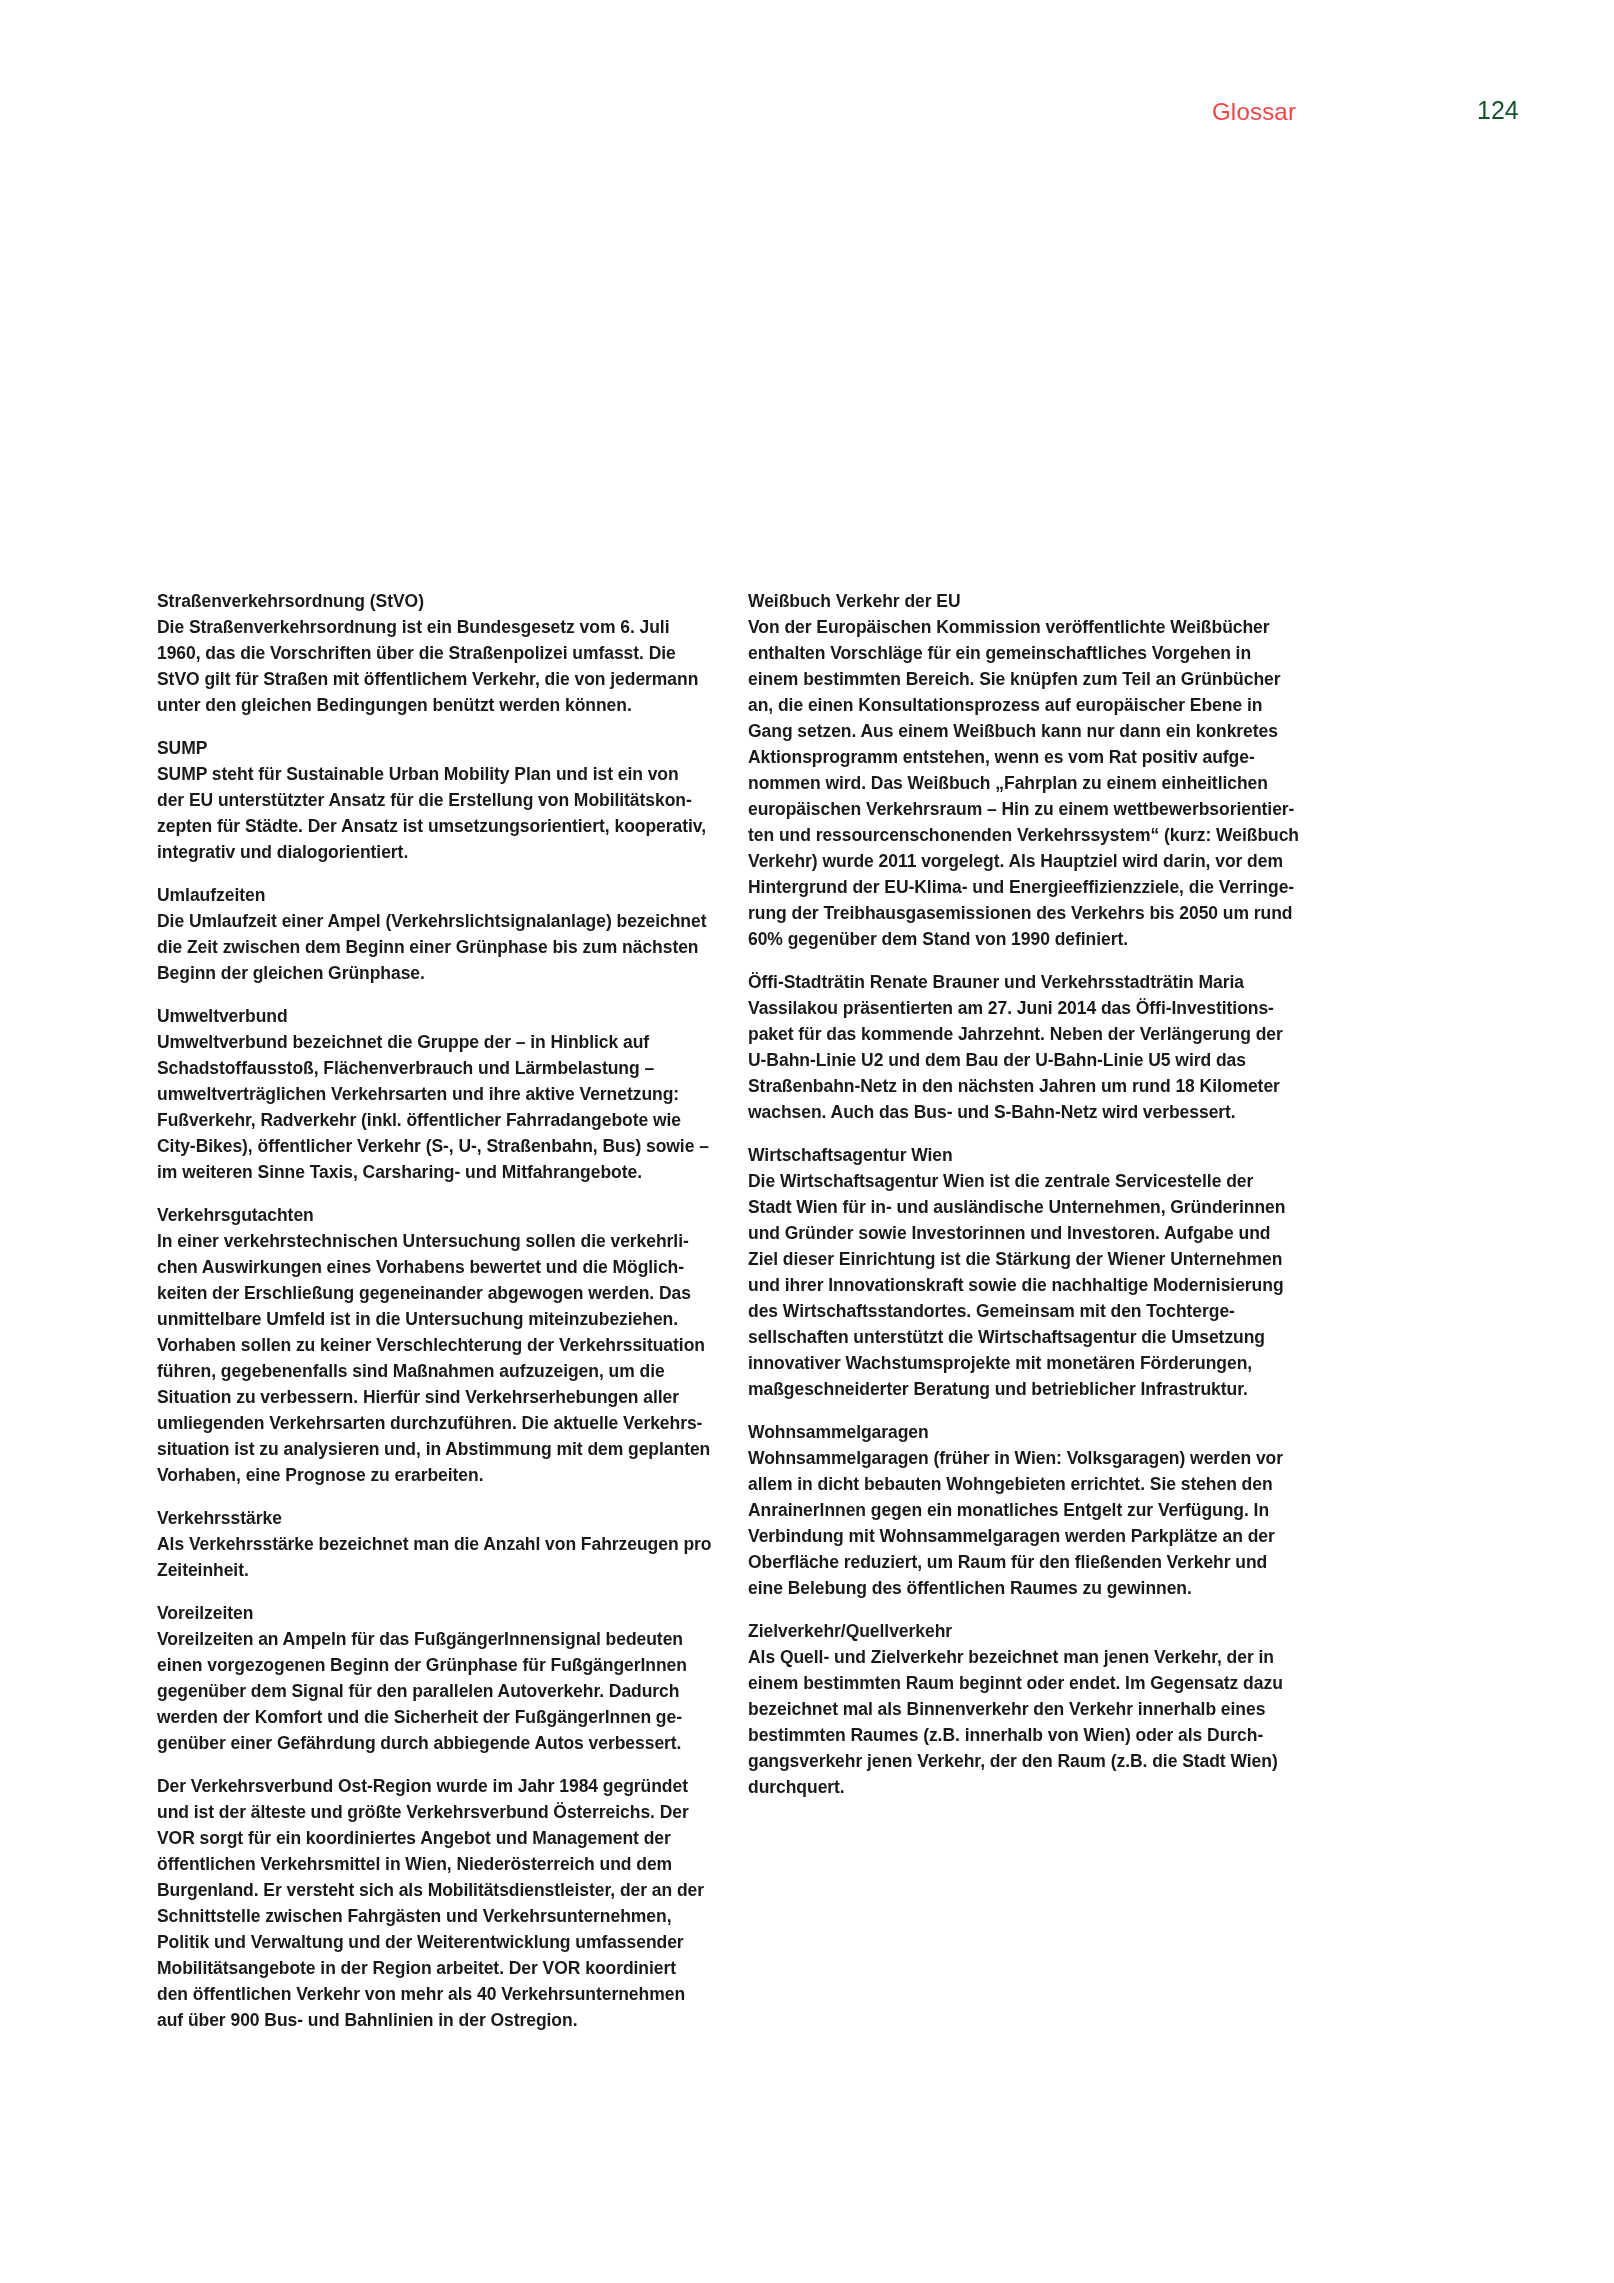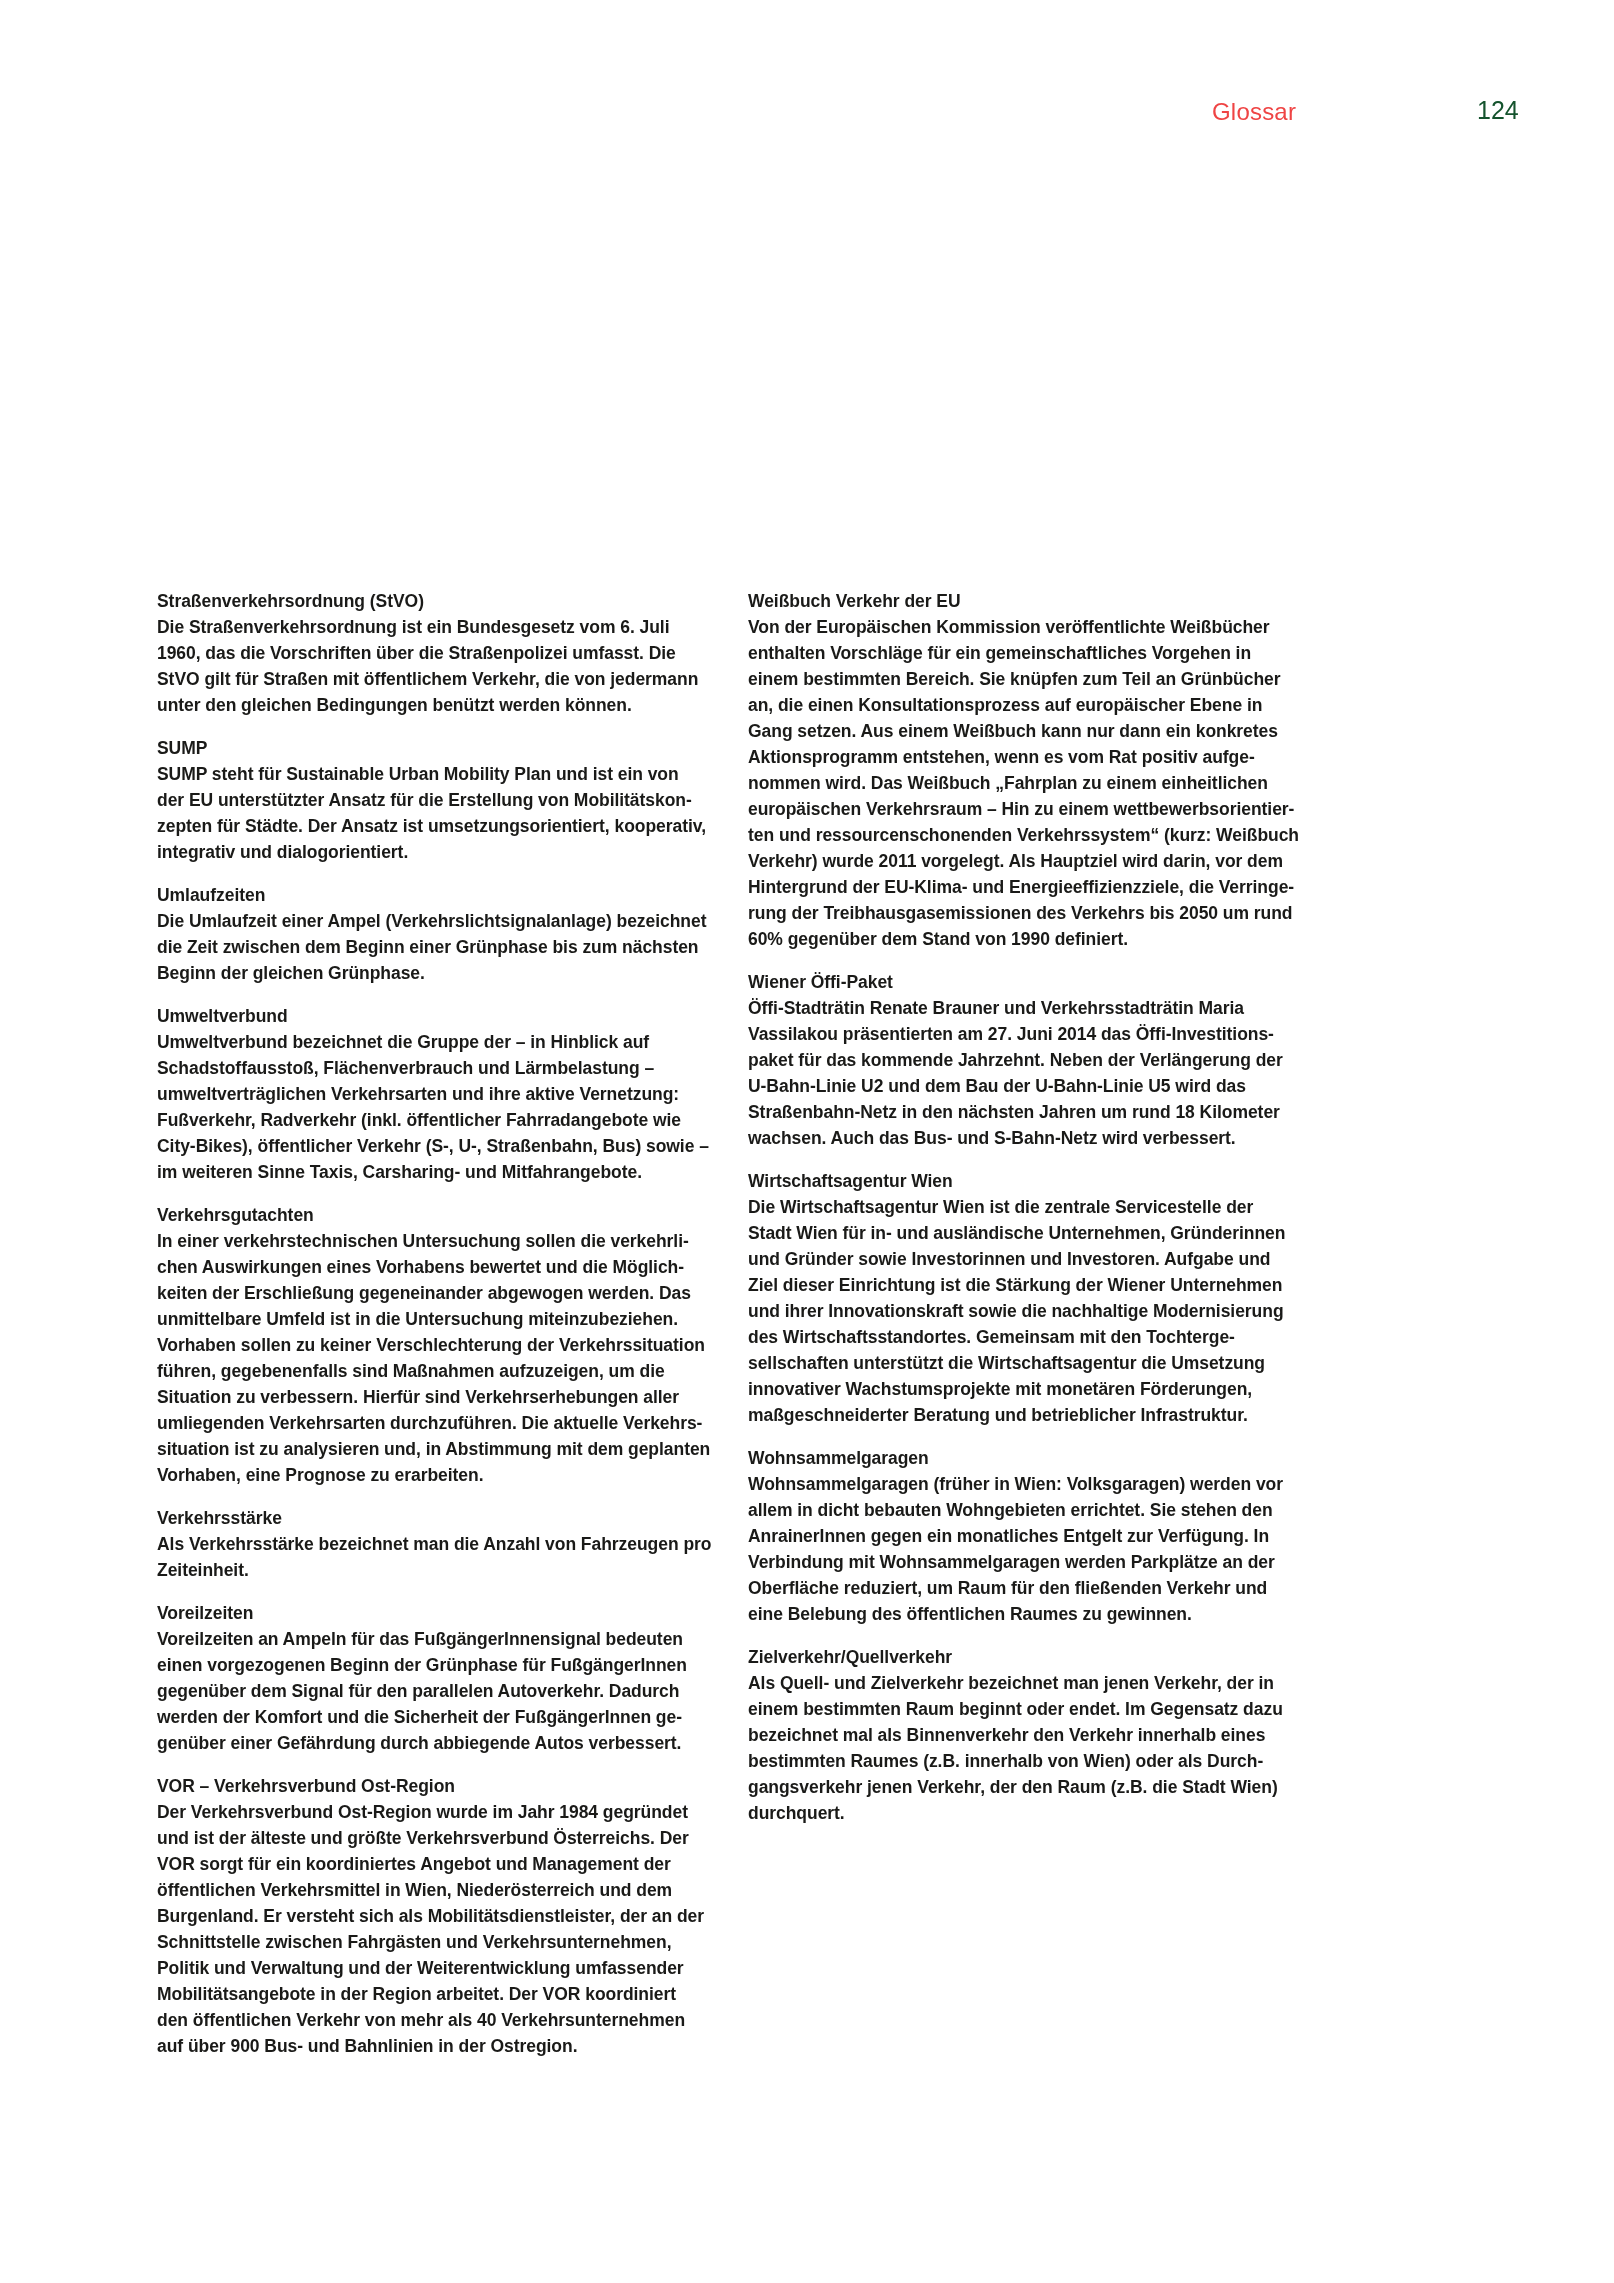--- a/index.html
+++ b/index.html
@@ -114,21 +114,20 @@
     </section>
     <section class="entry">
       <h3 class="term">Voreilzeiten</h3>
       <p class="definition">Voreilzeiten an Ampeln für das FußgängerInnensignal bedeuten
 einen vorgezogenen Beginn der Grünphase für FußgängerInnen
 gegenüber dem Signal für den parallelen Autoverkehr. Dadurch
 werden der Komfort und die Sicherheit der FußgängerInnen ge-
 genüber einer Gefährdung durch abbiegende Autos verbessert.</p>
     </section>
     <section class="entry">
-      <h3 class="term">VOR – Verkehrsverbund Ost-Region</h3>
       <p class="definition">Der Verkehrsverbund Ost-Region wurde im Jahr 1984 gegründet
 und ist der älteste und größte Verkehrsverbund Österreichs. Der
 VOR sorgt für ein koordiniertes Angebot und Management der
 öffentlichen Verkehrsmittel in Wien, Niederösterreich und dem
 Burgenland. Er versteht sich als Mobilitätsdienstleister, der an der
 Schnittstelle zwischen Fahrgästen und Verkehrsunternehmen,
 Politik und Verwaltung und der Weiterentwicklung umfassender
 Mobilitätsangebote in der Region arbeitet. Der VOR koordiniert
 den öffentlichen Verkehr von mehr als 40 Verkehrsunternehmen
 auf über 900 Bus- und Bahnlinien in der Ostregion.</p>
@@ -146,21 +145,20 @@
 Aktionsprogramm entstehen, wenn es vom Rat positiv aufge-
 nommen wird. Das Weißbuch „Fahrplan zu einem einheitlichen
 europäischen Verkehrsraum – Hin zu einem wettbewerbsorientier-
 ten und ressourcenschonenden Verkehrssystem“ (kurz: Weißbuch
 Verkehr) wurde 2011 vorgelegt. Als Hauptziel wird darin, vor dem
 Hintergrund der EU-Klima- und Energieeffizienzziele, die Verringe-
 rung der Treibhausgasemissionen des Verkehrs bis 2050 um rund
 60% gegenüber dem Stand von 1990 definiert.</p>
     </section>
     <section class="entry">
-      <h3 class="term">Wiener Öffi-Paket</h3>
       <p class="definition">Öffi-Stadträtin Renate Brauner und Verkehrsstadträtin Maria
 Vassilakou präsentierten am 27. Juni 2014 das Öffi-Investitions-
 paket für das kommende Jahrzehnt. Neben der Verlängerung der
 U-Bahn-Linie U2 und dem Bau der U-Bahn-Linie U5 wird das
 Straßenbahn-Netz in den nächsten Jahren um rund 18 Kilometer
 wachsen. Auch das Bus- und S-Bahn-Netz wird verbessert.</p>
     </section>
     <section class="entry">
       <h3 class="term">Wirtschaftsagentur Wien</h3>
       <p class="definition">Die Wirtschaftsagentur Wien ist die zentrale Servicestelle der

